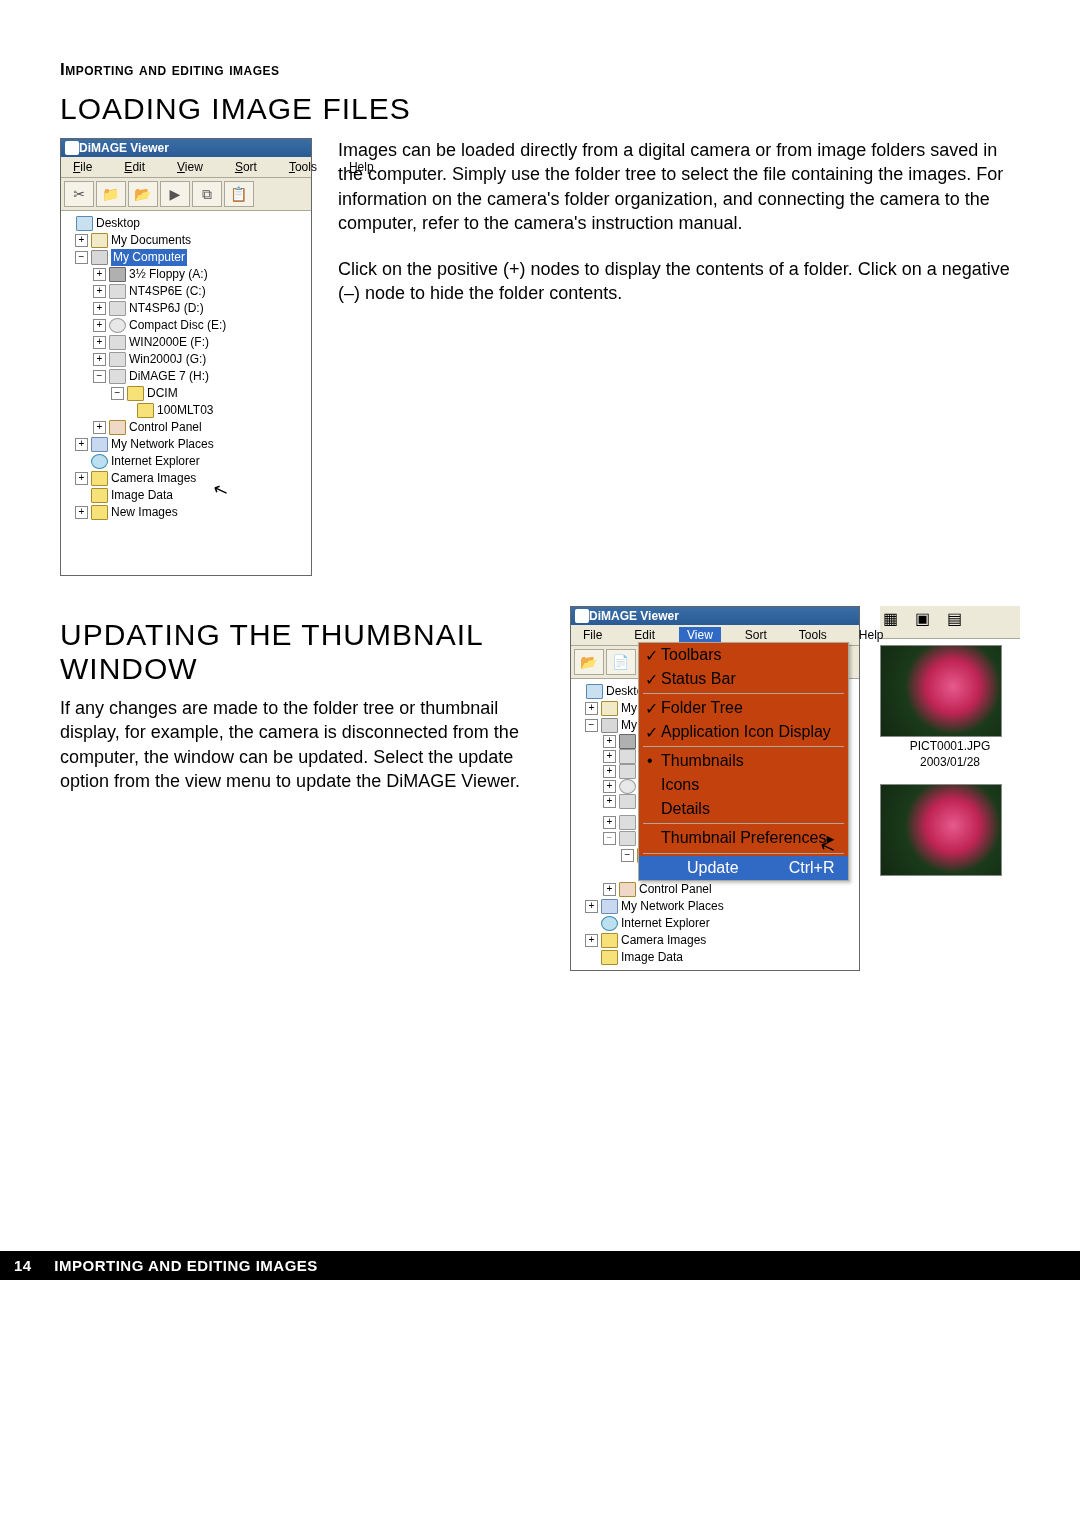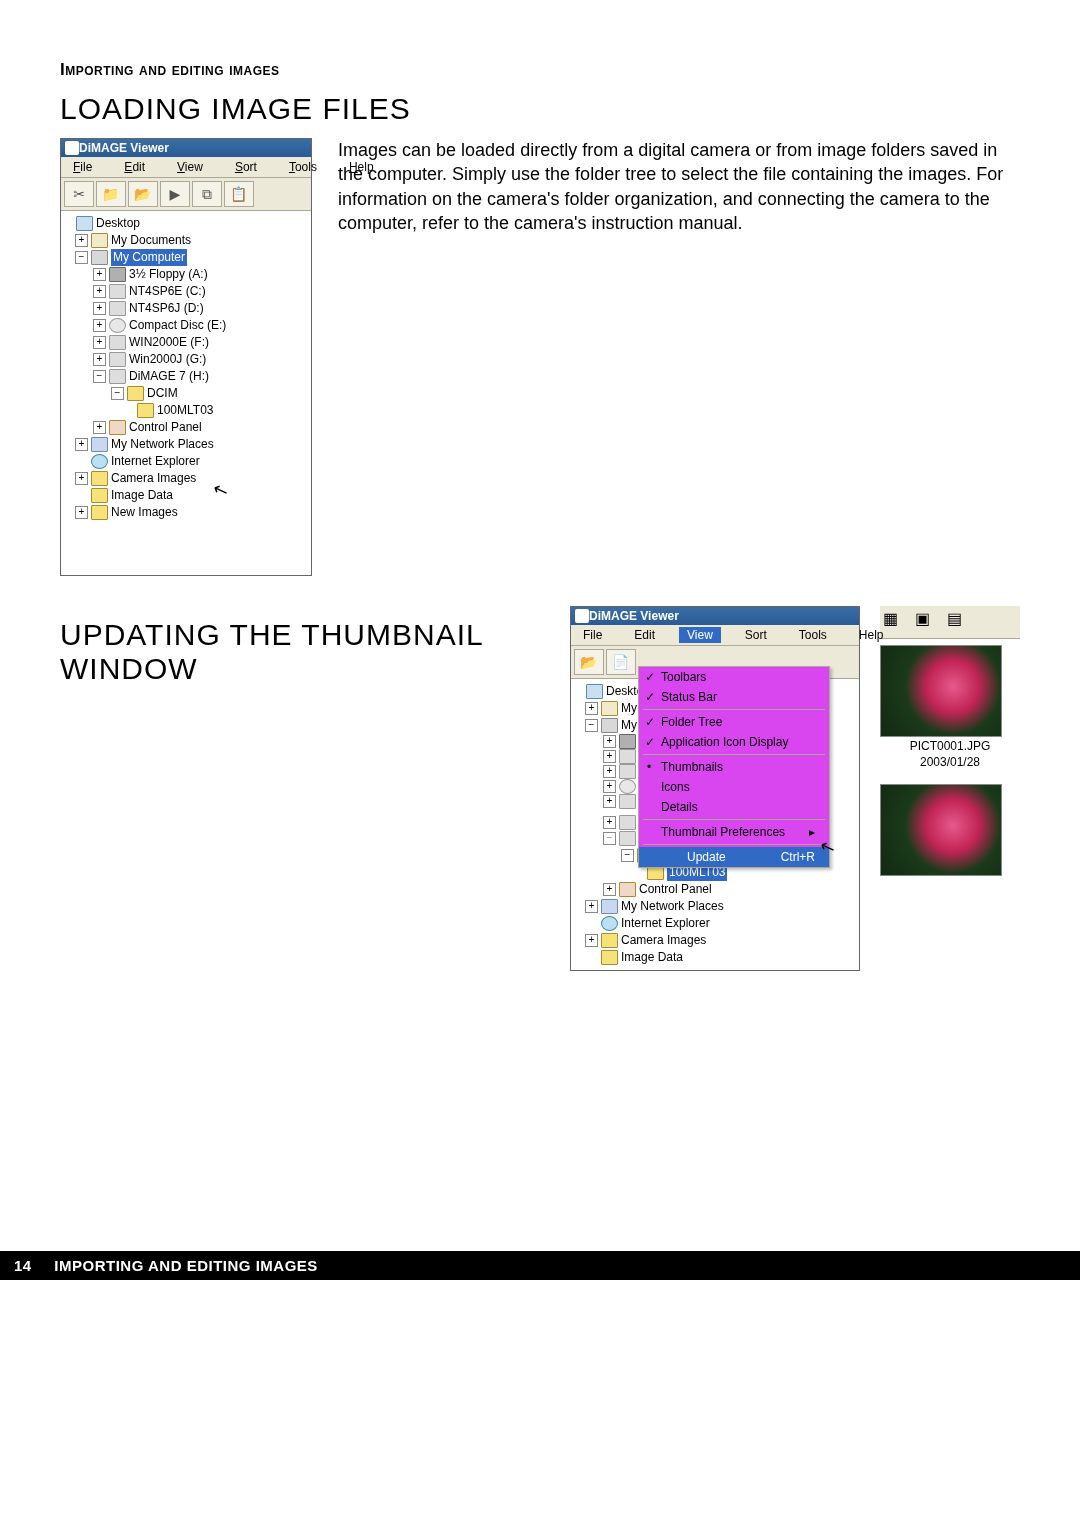--- a/index.html
+++ b/index.html
@@ -149,26 +149,25 @@
   .second-block .row {
     display: flex;
     gap: 20px;
     align-items: flex-start;
   }
   .second-block .section-title { margin-bottom: 10px; }
 
   
   .dropdown {
     position: absolute;
-    background: #d946ef;
+    background: #c2410c;
     border: 1px solid #aca899;
-    font-size: 12px;
+    font-size: 16px;
     min-width: 190px;
     box-shadow: 2px 2px 3px rgba(0,0,0,0.25);
-    margin-top: 24px;
   }
   .dropdown .dd-item {
     padding: 3px 14px 3px 22px;
     position: relative;
     display: flex;
     justify-content: space-between;
   }
   .dropdown .dd-item.sel {
     background: #316ac5; color: #fff; padding-left: 48px;
   }
@@ -346,27 +345,31 @@
           <span class="ticon"></span>
           <span>New Images</span>
         </div>
       <div style="height:50px;"></div>
     </div>
     <span class="cursor" style="left:152px; top:340px;">↖</span>
   </div>
 
   <div class="body-text" style="flex:1;">
     <p>Images can be loaded directly from a digital camera or from image folders saved in the computer. Simply use the folder tree to select the file containing the images. For information on the camera's folder organization, and connecting the camera to the computer, refer to the camera's instruction manual.</p>
+    <p>Click on the positive (+) nodes to display the contents of a folder. Click on a negative (–) node to hide the folder contents.</p>
   </div>
 </div>
 
 <div class="second-block">
   <div class="row">
     <div style="flex:1;">
       <div class="section-title">UPDATING THE THUMBNAIL WINDOW</div>
+      <div class="body-text">
+        <p>If any changes are made to the folder tree or thumbnail display, for example, the camera is disconnected from the computer, the window can be updated. Select the update option from the view menu to update the DiMAGE Viewer.</p>
+      </div>
     </div>
 
     <div style="position:relative; width:290px;">
       <div class="app-window">
         <div class="titlebar">
           <span class="title-icon"></span>
           <span>DiMAGE Viewer</span>
         </div>
         <div class="menubar">
           <span>File</span>

